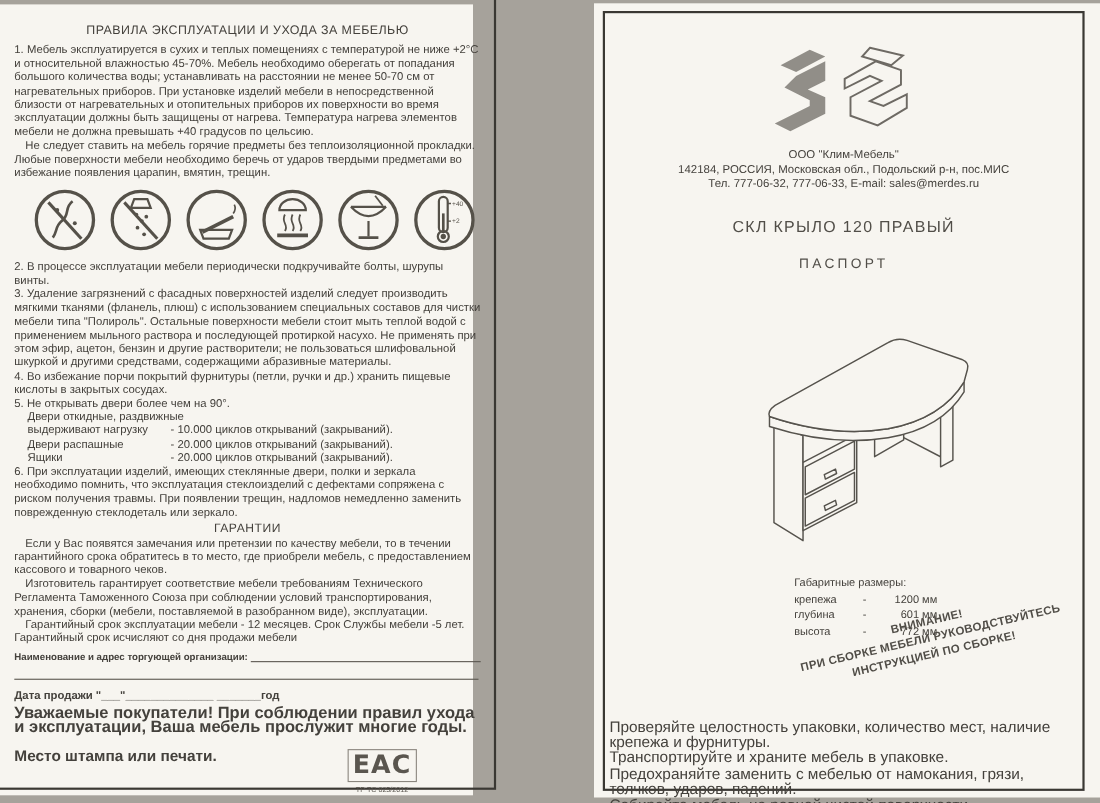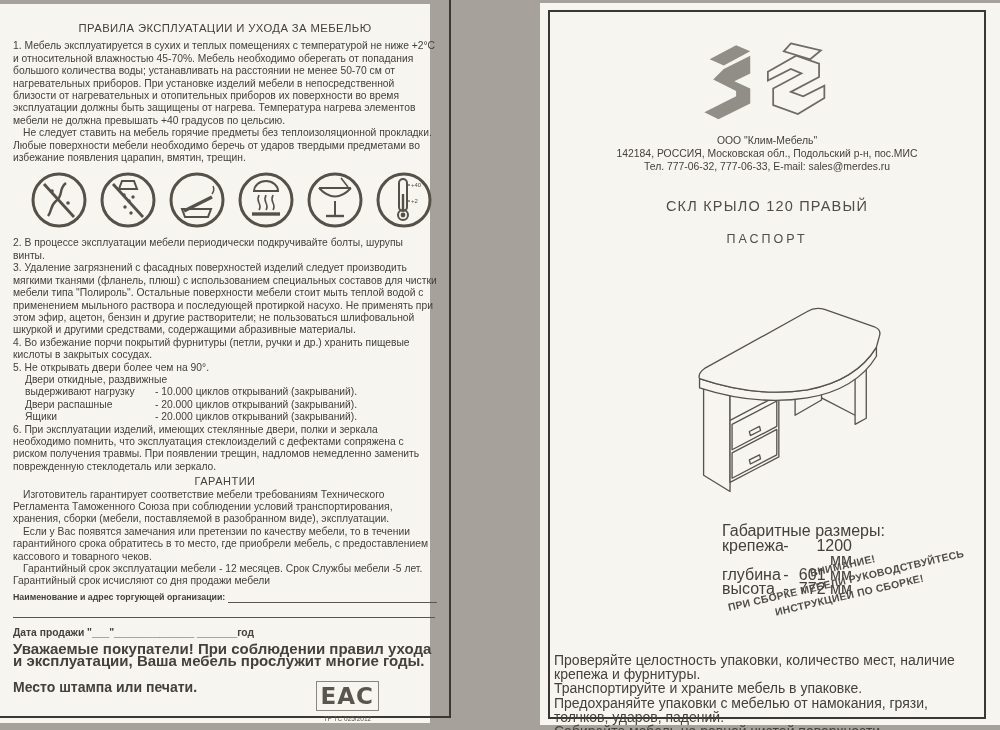--- a/index.html
+++ b/index.html
@@ -33,42 +33,42 @@
     font-size:10.3px; line-height:12.4px;
   }
   .rules-title { text-align:center; font-size:11.3px; letter-spacing:.4px; margin-bottom:6px; }
   .para { margin:0; }
   .indent { text-indent:10px; }
   .icon-row { display:flex; gap:9px; justify-content:flex-start; padding-left:16px; margin:6px 0 7px 0; }
   .care { width:60px; height:60px; }
   .cyc-row { display:flex; padding-left:12px; }
   .cyc-label { width:130px; flex:none; }
   .g-title { text-align:center; font-size:11px; margin:2px 0 1px 0; letter-spacing:.5px; }
-  .org-row { display:flex; align-items:flex-end; margin-top:3px; }
+  .org-row { display:flex; align-items:center; margin-top:3px; }
   .org-label { font-size:8.8px; font-weight:700; white-space:nowrap; }
   .wline { flex:1; border-bottom:1px solid #5a564f; height:10px; margin-left:3px; }
   .wline-full { border-bottom:1px solid #5a564f; height:15px; margin-right:2px; }
   .date-line { margin-top:9px; font-weight:700; font-size:10.3px; }
   .buyers-note { font-weight:700; font-size:15px; margin-top:3px; }
   .stamp-row { display:flex; margin-top:14px; align-items:flex-start; }
   .stamp-note { font-size:14px; font-weight:700; }
   .eac-box { margin-left:auto; margin-right:58px; text-align:center; }
   .eac-letters {
     display:inline-block; font-family:"DejaVu Sans", sans-serif;
     font-size:23px; font-weight:700; color:#5a564f; line-height:26px;
     border:1px solid #8a867e; padding:1px 4px; letter-spacing:1px;
   }
   .eac-reg { font-size:6.5px; color:#5a564f; margin-top:2px; }
   
   .right-header { position:absolute; left:0; top:26px; width:100%; text-align:center; }
   .company-line { font-size:10.4px; line-height:13px; }
   .product-title { margin-top:24px; font-size:14.5px; letter-spacing:1.2px; line-height:19px; color:#514e48; }
   .doc-type { margin-top:16px; font-size:12.5px; letter-spacing:3px; color:#514e48; }
   .desk-wrap { position:absolute; left:94px; top:268px; }
-  .dims-block { position:absolute; left:172px; top:512px; font-size:16px; line-height:14.5px; }
+  .dims-block { position:absolute; left:172px; top:512px; font-size:10px; line-height:14.5px; }
   .dim-row { display:flex; }
   .dim-label { width:56px; }
   .dim-sep { width:16px; text-align:center; }
   .dim-value { width:58px; text-align:right; }
   .warning-block {
     position:absolute; left:138px; top:546px; width:316px;
     transform:rotate(-13deg);
     text-align:center; font-weight:700; font-size:10.4px; line-height:15px;
     color:#504d47; letter-spacing:.3px;
   }
@@ -161,22 +161,22 @@
       <span>- 20.000 циклов открываний (закрываний).</span>
     </div>
     <div class="cyc-row">
       <span class="cyc-label">Ящики</span>
       <span>- 20.000 циклов открываний (закрываний).</span>
     </div>
 
     <p class="para">6. При эксплуатации изделий, имеющих стеклянные двери, полки и зеркала необходимо помнить, что эксплуатация стеклоизделий с дефектами сопряжена с риском получения травмы. При появлении трещин, надломов немедленно заменить поврежденную стеклодеталь или зеркало.</p>
 
     <div class="g-title">ГАРАНТИИ</div>
+    <p class="para indent">Если у Вас появятся замечания или претензии по качеству мебели, то в течении гарантийного срока обратитесь в то место, где приобрели мебель, с предоставлением кассового и товарного чеков.</p>
     <p class="para indent">Изготовитель гарантирует соответствие мебели требованиям Технического Регламента Таможенного Союза  при соблюдении условий транспортирования, хранения, сборки (мебели, поставляемой в разобранном виде), эксплуатации.</p>
-    <p class="para indent">Если у Вас появятся замечания или претензии по качеству мебели, то в течении гарантийного срока обратитесь в то место, где приобрели мебель, с предоставлением кассового и товарного чеков.</p>
     <p class="para indent">Гарантийный срок эксплуатации мебели - 12 месяцев. Срок Службы мебели -5 лет.</p>
     <p class="para">Гарантийный срок исчисляют со дня продажи мебели</p>
 
     <div class="org-row">
       <span class="org-label">Наименование и адрес торгующей организации:</span>
       <span class="wline"></span>
     </div>
     <div class="wline-full"></div>
 
     <div class="date-line">Дата продажи "___"______________  _______год</div>
@@ -261,18 +261,18 @@
 
     <div class="warning-block">
       <div>ВНИМАНИЕ!</div>
       <div>ПРИ СБОРКЕ МЕБЕЛИ РУКОВОДСТВУЙТЕСЬ</div>
       <div>ИНСТРУКЦИЕЙ ПО СБОРКЕ!</div>
     </div>
 
     <div class="bottom-notes">
       <div>Проверяйте целостность упаковки, количество мест, наличие крепежа и фурнитуры.</div>
       <div>Транспортируйте и храните мебель в упаковке.</div>
-      <div>Предохраняйте упаковки с мебелью от намокания, грязи, толчков, ударов, падений.</div>
+      <div>Предохраняйте заменить с мебелью от намокания, грязи, толчков, ударов, падений.</div>
       <div>Собирайте мебель на ровной чистой поверхности.</div>
     </div>
 
   </div>
 </div>
 
 </body></html>

